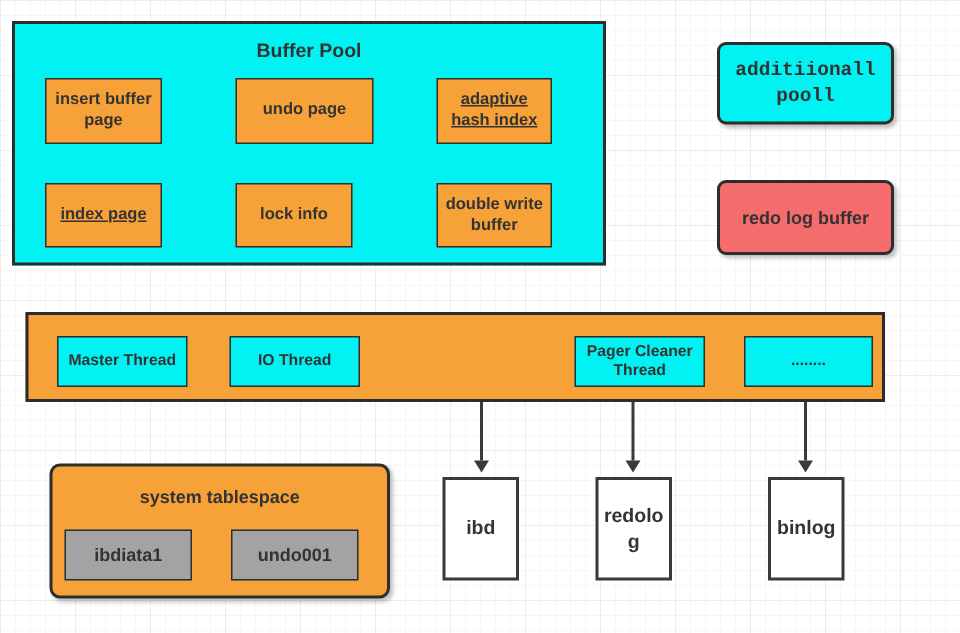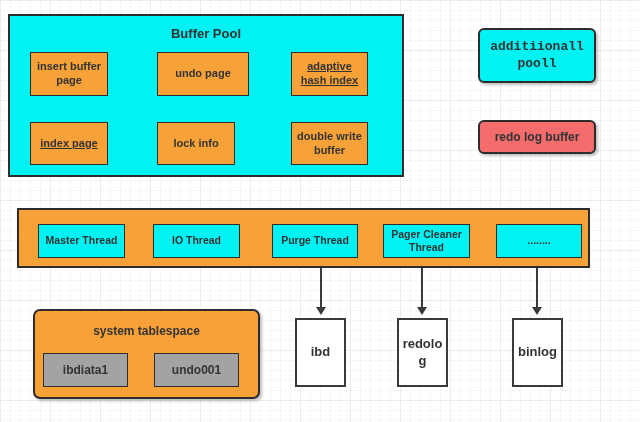--- a/index.html
+++ b/index.html
@@ -59,21 +59,21 @@
   .additional-pool {
     left: 478px; top: 28px; width: 118px; height: 55px;
     background: #00f2f2;
     border: 2px solid #2d2d2d;
     border-radius: 6px;
     font-size: 13px;
     box-shadow: 2px 2px 3px rgba(0,0,0,0.25);
     font-family: Liberation Mono, monospace;
   }
   .redo-log-buffer {
-    left: 478px; top: 120px; width: 118px; height: 34px;
+    left: 478px; top: 120px; width: 118px; height: 50px;
     background: #f56c6c;
     border: 2px solid #2d2d2d;
     border-radius: 6px;
     font-size: 12px;
     box-shadow: 2px 2px 3px rgba(0,0,0,0.25);
   }
   
   .thread-bar {
     position: absolute;
     left: 17px; top: 208px; width: 573px; height: 60px;
@@ -160,21 +160,20 @@
     <div class="shape bp-cell bp-c4">lock info</div>
     <div class="shape bp-cell bp-c5">double write buffer</div>
   </div>
 
   <div class="shape additional-pool">additiionall pooll</div>
   <div class="shape redo-log-buffer">redo log buffer</div>
 
   <div class="thread-bar">
     <div class="shape thread-box th-0">Master Thread</div>
     <div class="shape thread-box th-1">IO Thread</div>
-    <div class="shape thread-box th-2">Purge Thread</div>
     <div class="shape thread-box th-3">Pager Cleaner Thread</div>
     <div class="shape thread-box th-4">........</div>
   </div>
 
   <div class="arrow arrow-1"></div>
   <div class="arrow arrow-2"></div>
   <div class="arrow arrow-3"></div>
 
   <div class="system-tablespace">
     <div class="system-tablespace-title">system tablespace</div>

